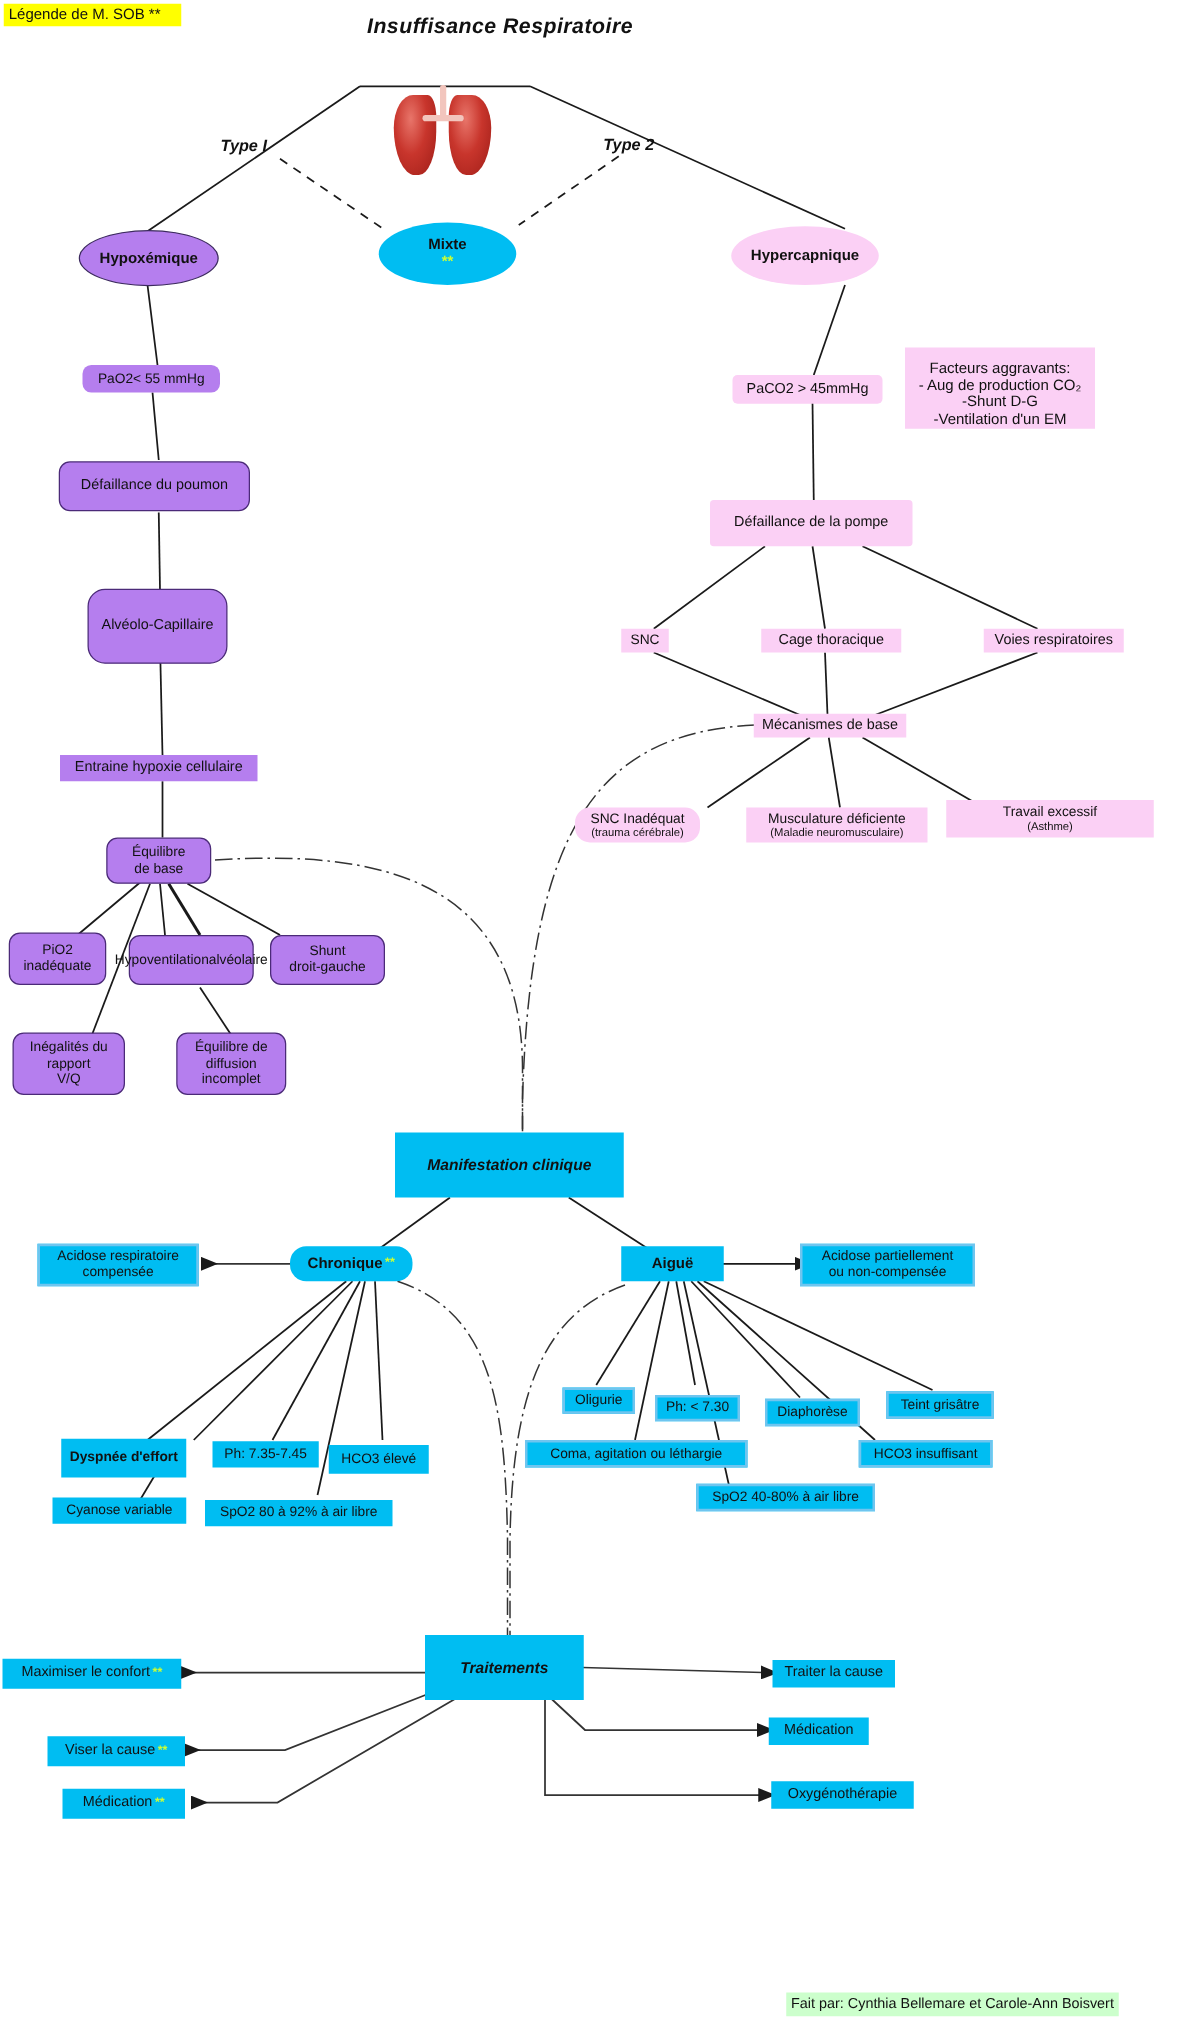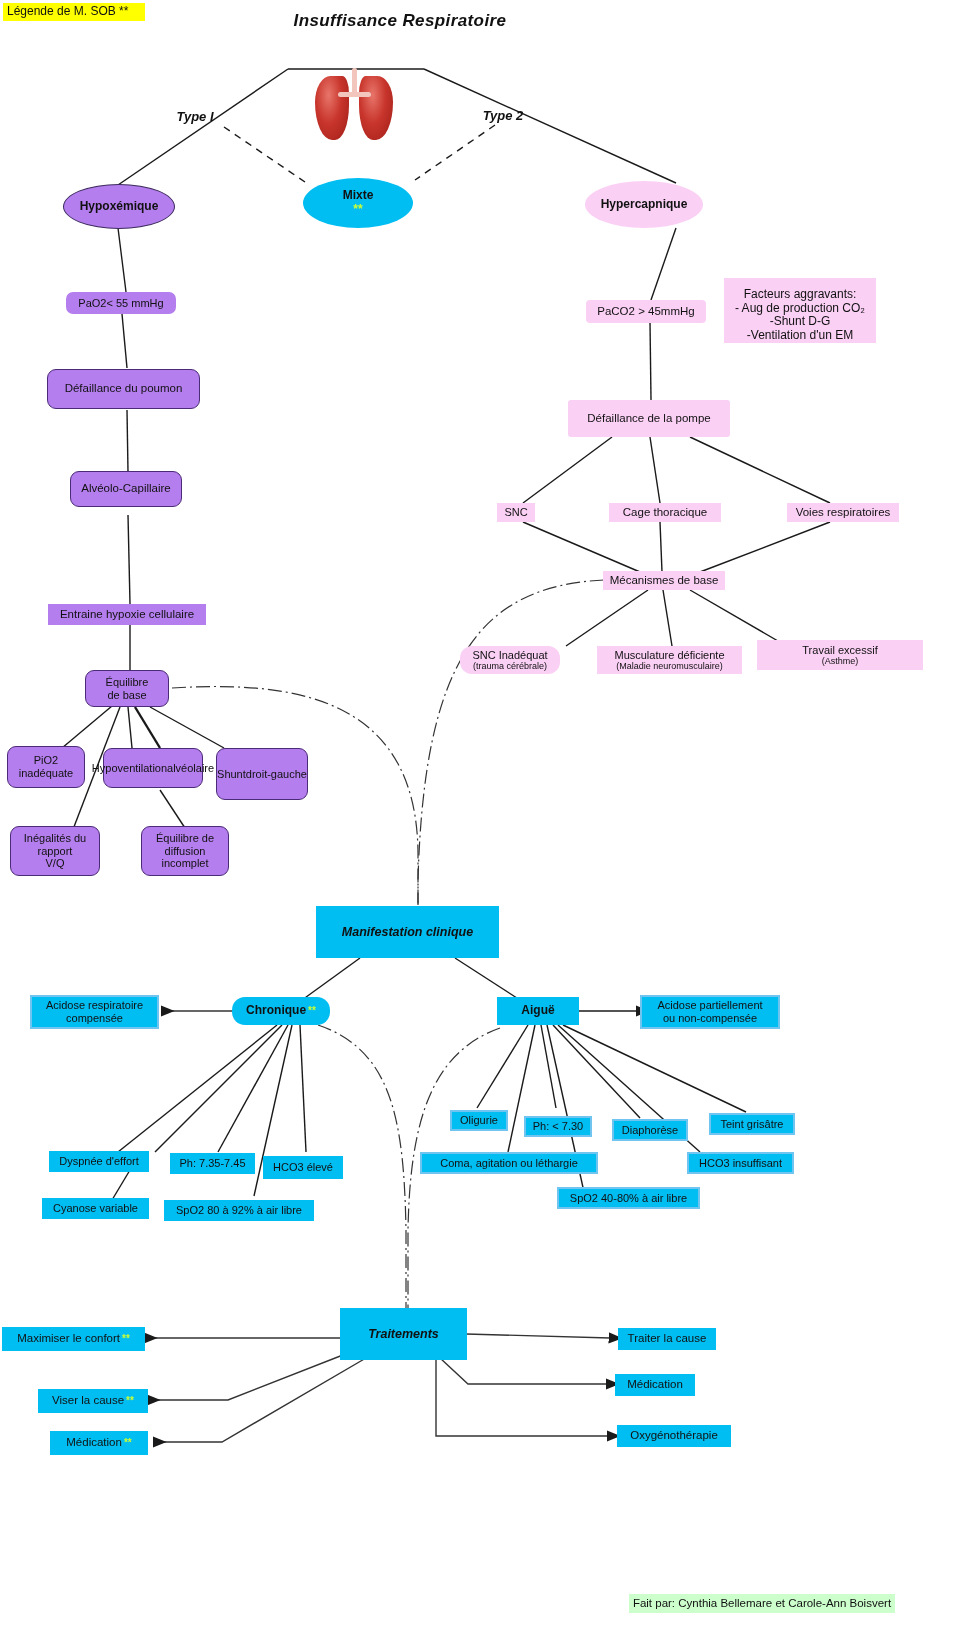--- a/index.html
+++ b/index.html
@@ -137,40 +137,40 @@
     <span class="bold">Mixte</span>
     <span class="star">**</span>
   </div>
 
   <div class="node ell ell-pink bold" style="left:585px;top:181px;width:118px;height:47px;font-size:12px;">Hypercapnique</div>
 
   <div class="node purple-pill" style="left:66px;top:292px;width:110px;height:22px;font-size:11px;">PaO2&lt; 55 mmHg</div>
 
   <div class="node purple-r" style="left:47px;top:369px;width:153px;height:40px;font-size:11.5px;">Défaillance du poumon</div>
 
-  <div class="node purple-r" style="left:70px;top:471px;width:112px;height:36px;font-size:11.5px;">Alvéolo-Capillaire</div>
+  <div class="node purple-r" style="left:70px;top:471px;width:112px;height:60px;font-size:11.5px;border-radius:14px;">Alvéolo-Capillaire</div>
 
   <div class="node purple" style="left:48px;top:604px;width:158px;height:21px;font-size:11.5px;">Entraine hypoxie cellulaire</div>
 
   <div class="node purple-r" style="left:85px;top:670px;width:84px;height:37px;font-size:11px;flex-direction:column;">
     <span>Équilibre</span>
     <span>de base</span>
   </div>
 
   <div class="node purple-r" style="left:7px;top:746px;width:78px;height:42px;font-size:11px;flex-direction:column;">
     <span>PiO2</span>
     <span>inadéquate</span>
   </div>
 
   <div class="node purple-r" style="left:103px;top:748px;width:100px;height:40px;font-size:11px;">
     <span>Hypoventilation</span>
     <span>alvéolaire</span>
   </div>
 
-  <div class="node purple-r" style="left:216px;top:748px;width:92px;height:52px;font-size:11px;flex-direction:row;">
+  <div class="node purple-r" style="left:216px;top:748px;width:92px;height:40px;font-size:11px;flex-direction:column;">
     <span>Shunt</span>
     <span>droit-gauche</span>
   </div>
 
   <div class="node purple-r" style="left:10px;top:826px;width:90px;height:50px;font-size:11px;flex-direction:column;">
     <span>Inégalités du</span>
     <span>rapport</span>
     <span>V/Q</span>
   </div>
 
@@ -226,21 +226,21 @@
   <div class="node cyan-b" style="left:30px;top:995px;width:129px;height:34px;font-size:11px;flex-direction:column;">
     <span>Acidose respiratoire</span>
     <span>compensée</span>
   </div>
 
   <div class="node cyan-b" style="left:640px;top:995px;width:140px;height:34px;font-size:11px;flex-direction:column;">
     <span>Acidose partiellement</span>
     <span>ou non-compensée</span>
   </div>
 
-  <div class="node cyan" style="left:49px;top:1151px;width:100px;height:21px;font-size:11px;">Dyspnée d'effort</div>
+  <div class="node cyan" style="left:49px;top:1151px;width:100px;height:31px;font-size:11px;font-weight:bold;">Dyspnée d'effort</div>
 
   <div class="node cyan" style="left:170px;top:1153px;width:85px;height:21px;font-size:11px;">Ph: 7.35-7.45</div>
 
   <div class="node cyan" style="left:263px;top:1156px;width:80px;height:23px;font-size:11px;">HCO3 élevé</div>
 
   <div class="node cyan" style="left:42px;top:1198px;width:107px;height:21px;font-size:11px;">Cyanose variable</div>
 
   <div class="node cyan" style="left:164px;top:1200px;width:150px;height:21px;font-size:11px;">SpO2 80 à 92% à air libre</div>
 
   <div class="node cyan-b" style="left:450px;top:1110px;width:58px;height:21px;font-size:11px;">Oligurie</div>

